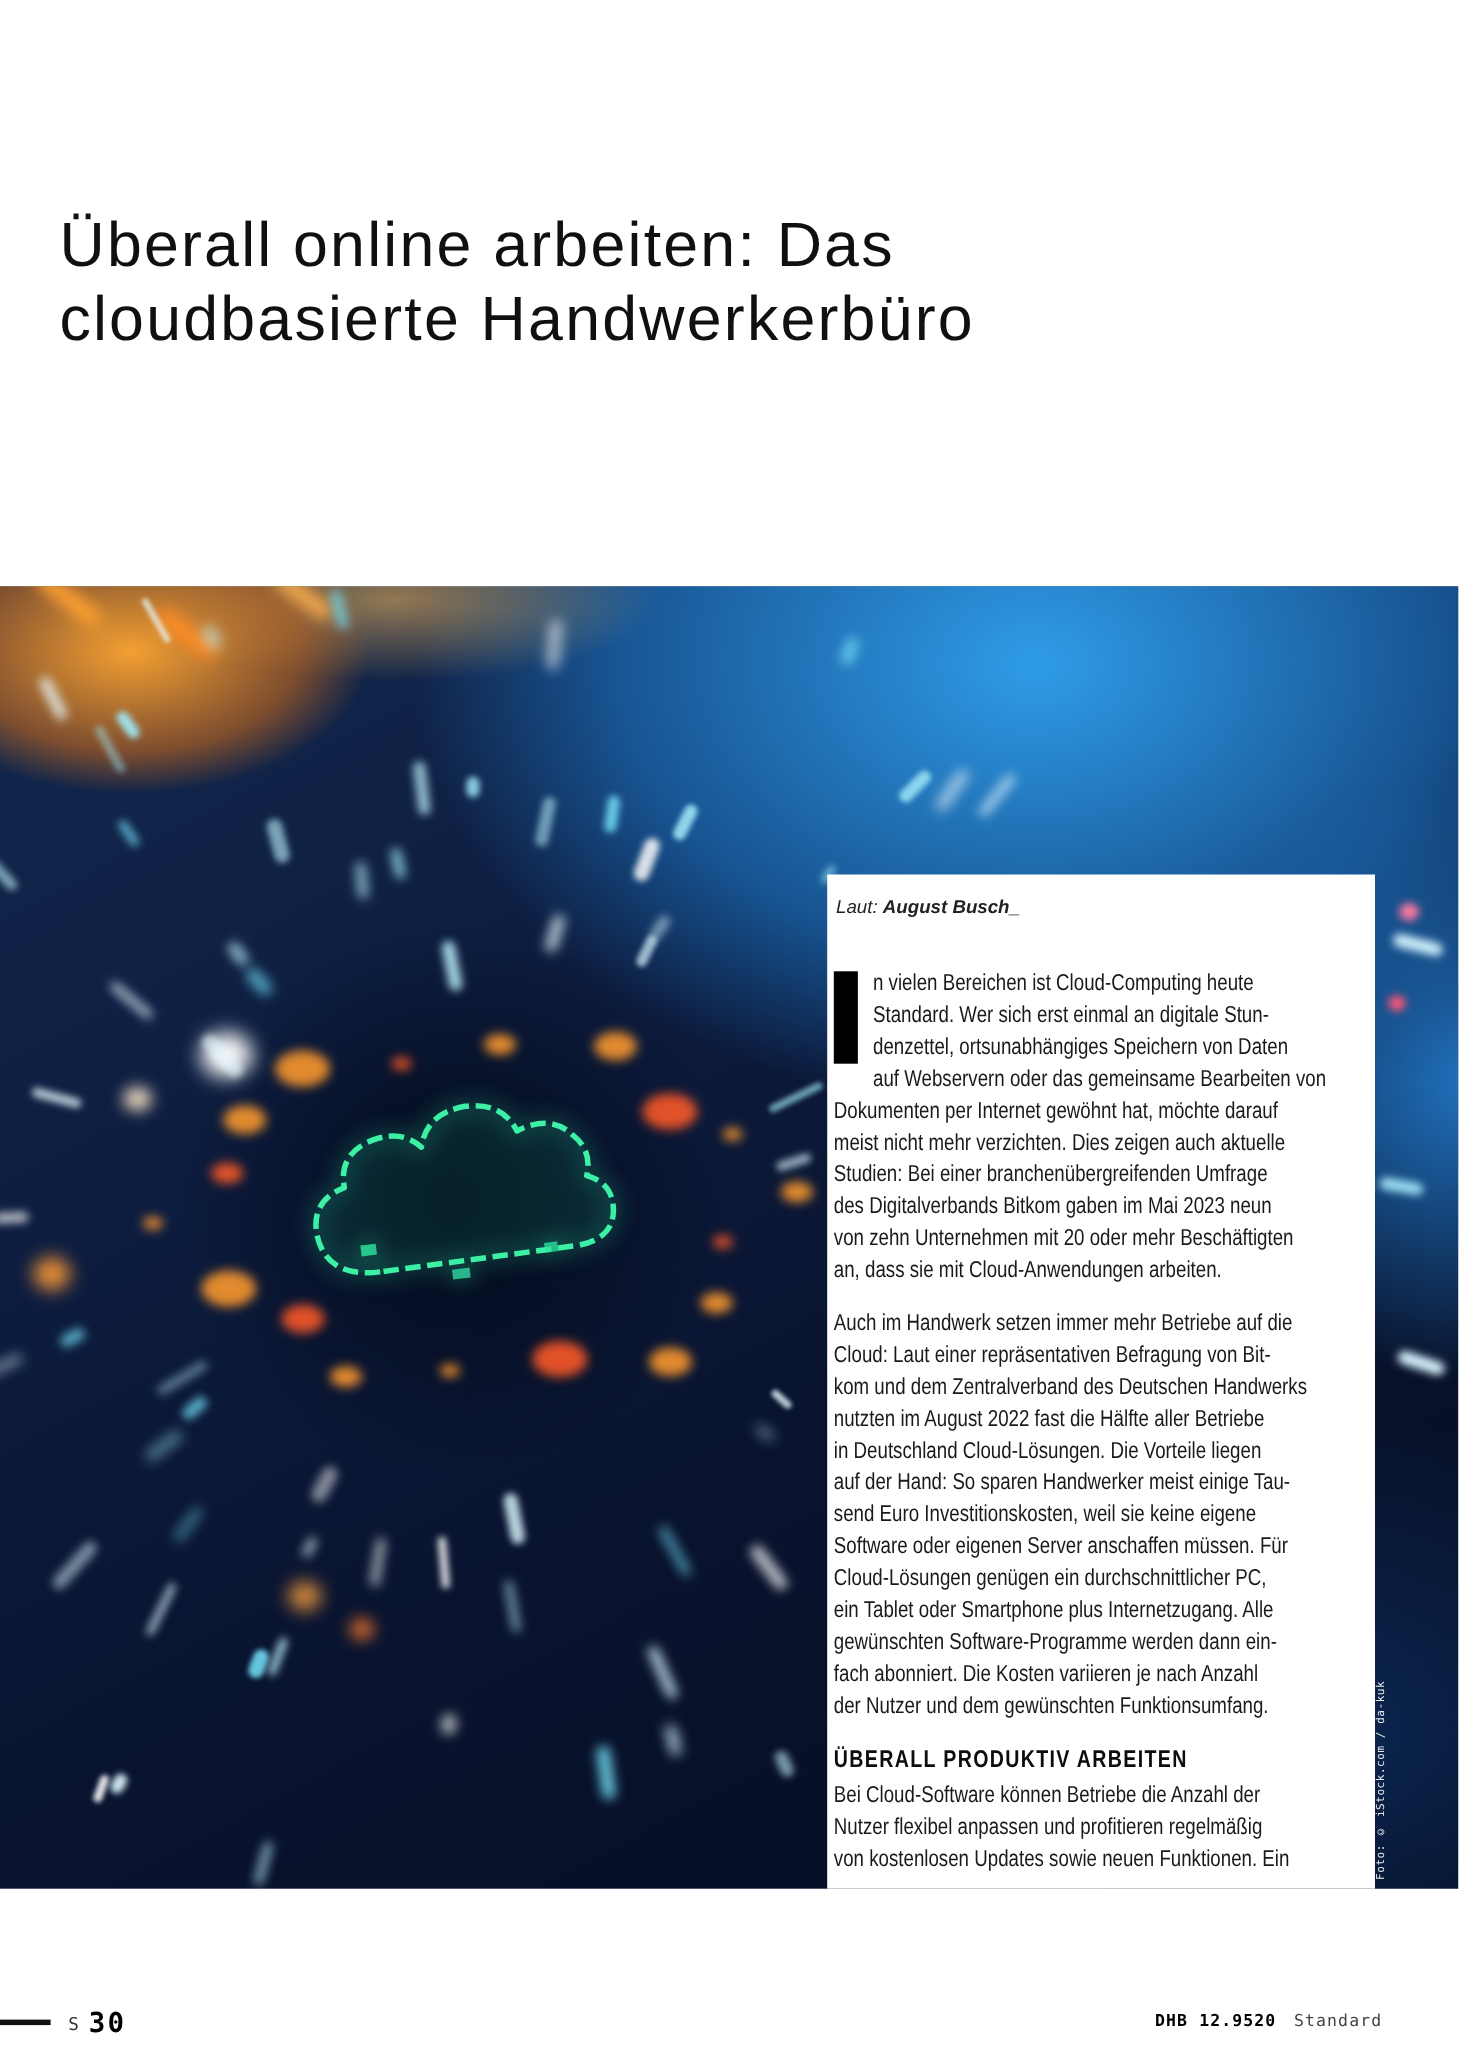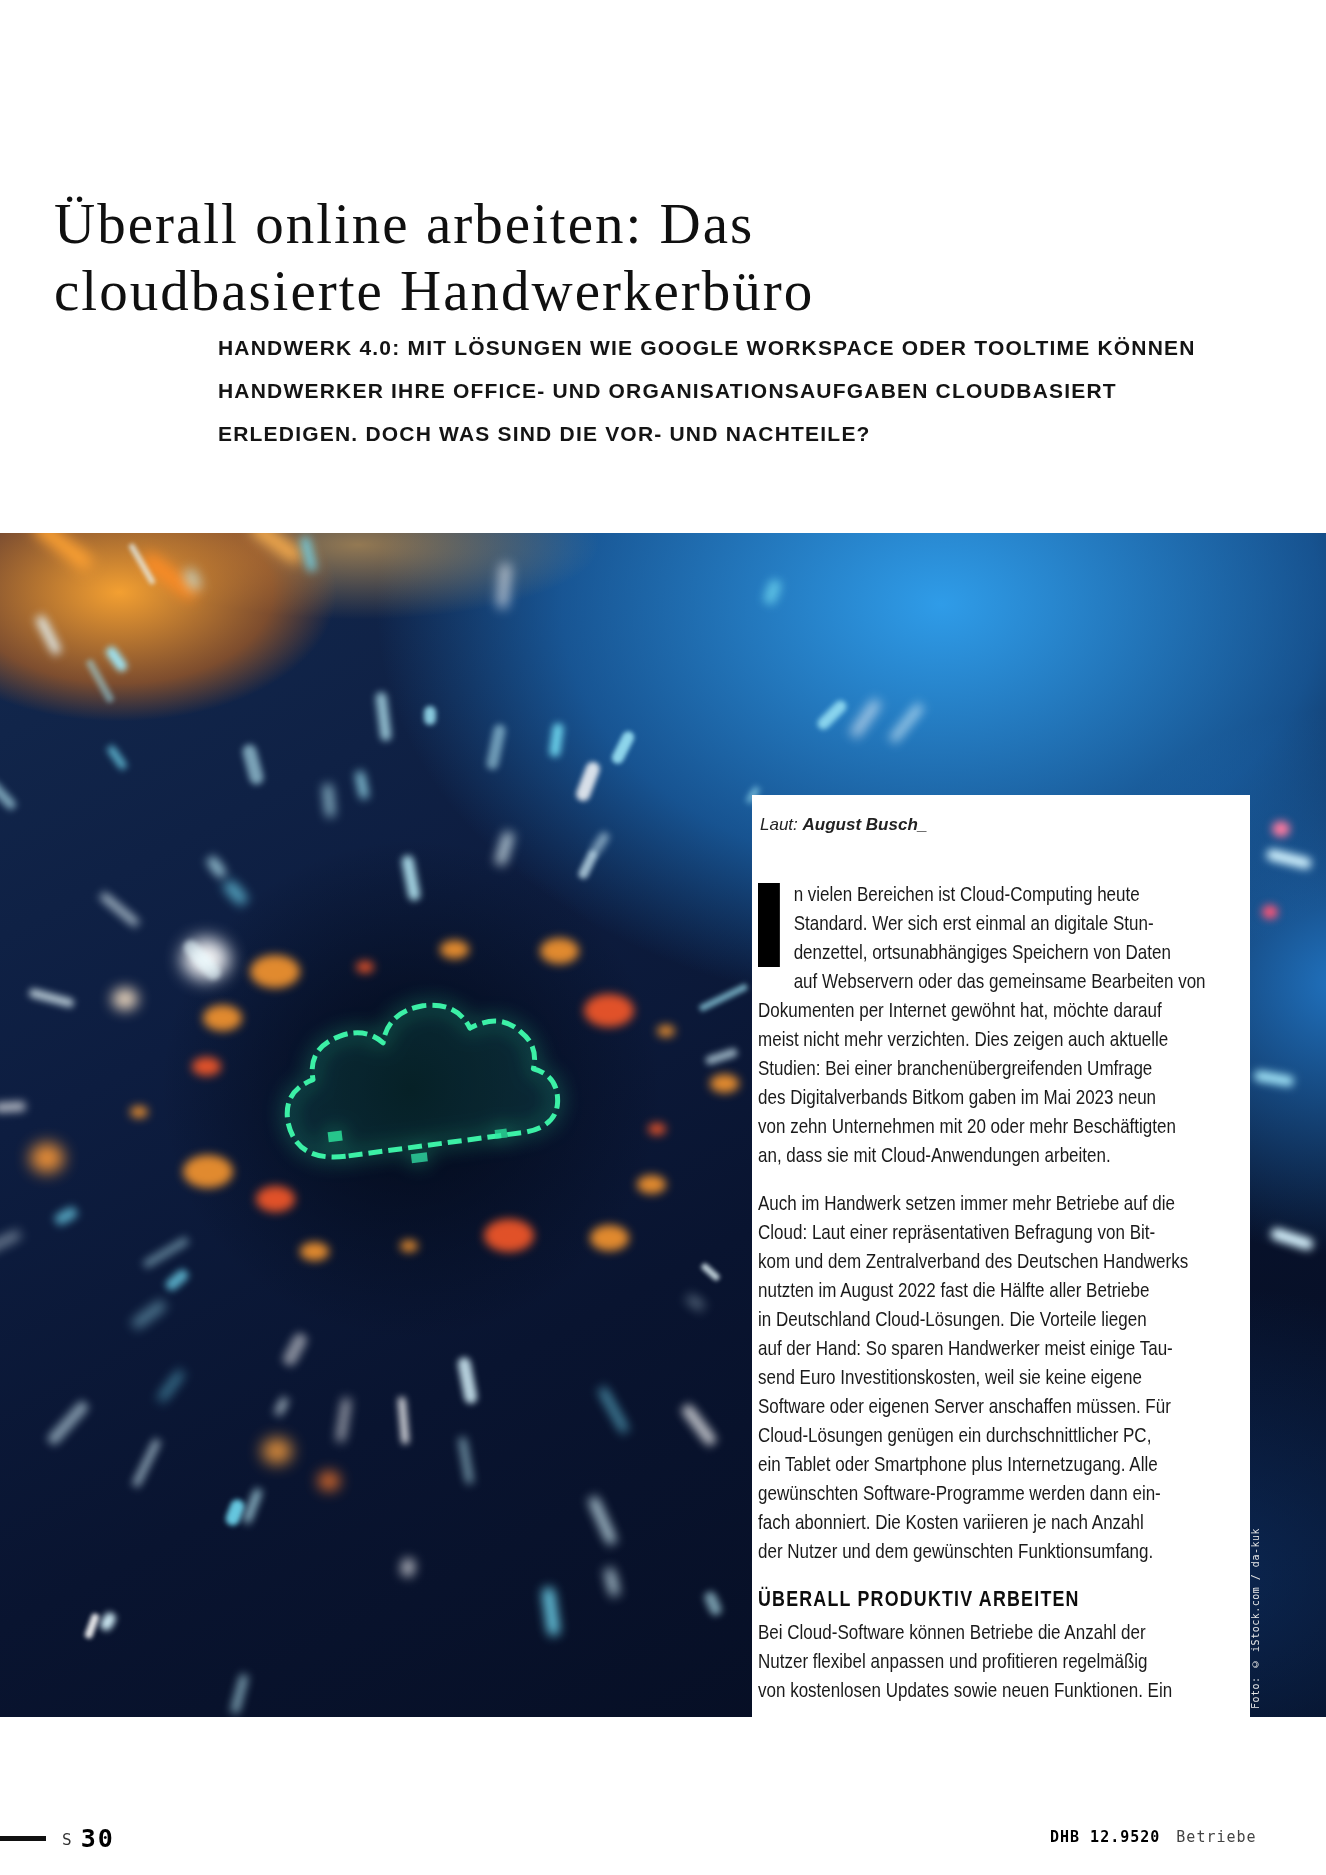--- a/index.html
+++ b/index.html
@@ -1,21 +1,21 @@
 <!DOCTYPE html>
 <html><head>
 <meta charset="utf-8">
 <style>
   html,body{margin:0;padding:0;background:#fff;}
   .page{position:relative;width:1326px;height:1875px;background:#ffffff;overflow:hidden;
         font-family:"Liberation Sans",sans-serif;color:#111;}
 
   
   .title{position:absolute;left:54px;top:190px;margin:0;
-         font-family:Liberation Serif, serif;font-weight:500;
+         font-family:Liberation Sans, sans-serif;font-weight:500;
          font-size:57px;line-height:67px;letter-spacing:2px;color:#101010;
          white-space:pre-line;}
   .standfirst{position:absolute;left:218px;top:326px;margin:0;width:1010px;
          font-weight:bold;font-size:21px;line-height:43px;letter-spacing:1.2px;
          color:#141414;white-space:pre-line;}
 
   
   .photo{position:absolute;left:0;top:533px;width:1326px;height:1184px;overflow:hidden;
      background:
        radial-gradient(circle 250px at 31% 47%, rgba(2,8,22,.9), rgba(2,8,22,0) 100%),
@@ -55,23 +55,20 @@
   .issue .b{color:#444;margin-left:16px;letter-spacing:1px;}
 </style>
 </head>
 <body>
 
 <div class="page">
 
   <h1 class="title">Überall online arbeiten: Das
 cloudbasierte Handwerkerbüro</h1>
 
-  <p class="standfirst">HANDWERK 4.0: MIT LÖSUNGEN WIE GOOGLE WORKSPACE ODER TOOLTIME KÖNNEN
-HANDWERKER IHRE OFFICE- UND ORGANISATIONSAUFGABEN CLOUDBASIERT
-ERLEDIGEN. DOCH WAS SIND DIE VOR- UND NACHTEILE?</p>
 
   <div class="photo">
 
     <div class="bar" style="left:28px;top:4px;width:70px;height:16px;background:#ffa232;transform:rotate(38deg);"></div>
     <div class="bar" style="left:138px;top:36px;width:64px;height:15px;background:#ff8c24;transform:rotate(38deg);"></div>
     <div class="bar" style="left:246px;top:2px;width:60px;height:14px;background:#ffb24e;transform:rotate(36deg);"></div>
 
     <div class="blob" style="left:182px;top:405px;width:48px;height:42px;background:#fff;filter:blur(9px);opacity:.95;"></div>
     <div class="blob" style="left:112px;top:455px;width:26px;height:22px;background:#ffe7c8;filter:blur(7px);opacity:.9;"></div>
     <div class="blob" style="left:30px;top:610px;width:34px;height:30px;background:#ff9a36;filter:blur(8px);opacity:.9;"></div>
@@ -235,16 +232,16 @@
 Nutzer flexibel anpassen und profitieren regelmäßig
 von kostenlosen Updates sowie neuen Funktionen. Ein</p>
     </div>
   </div>
 
   <div class="footer-rule"></div>
   <div class="pageno">
     <span class="s">S</span><span class="n">30</span>
   </div>
   <div class="issue">
-    <span class="i">DHB 12.9520</span><span class="b">Betriebe</span>
+    <span class="i">DHB 12.9520</span><span class="b">Standard</span>
   </div>
 
 </div>
 
 </body></html>

